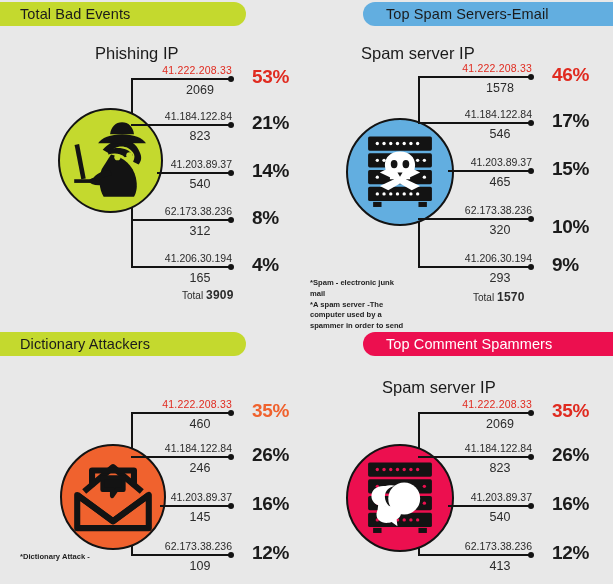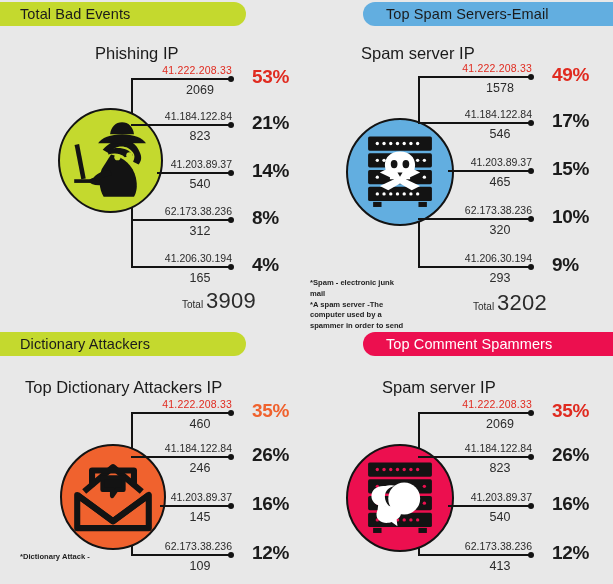--- a/index.html
+++ b/index.html
@@ -90,21 +90,21 @@
     letter-spacing:-.3px;
   }
   .pct.hi{color:#e02b20;}
   .pct.hi-orange{color:#f0622e;}
 
   
   .total{
     position:absolute;
     font-size:10px;color:#2b2b2b;white-space:nowrap;
   }
-  .total b{font-size:22px;font-weight:400;letter-spacing:.3px;}
+  .total b{font-size:12px;font-weight:700;letter-spacing:.3px;}
 
   
   .note{
     position:absolute;
     font-size:7.6px;
     line-height:1.42;
     font-weight:bold;
     color:#1f1f1f;
     width:96px;
     white-space:pre-line;
@@ -208,50 +208,49 @@
       <ellipse cx="43" cy="43" rx="4" ry="5"></ellipse>
       <ellipse cx="57" cy="43" rx="4" ry="5"></ellipse>
       <path d="M47 53 h6 l-3,5z"></path>
     </g>
           </svg></span>
       </div>
       <div class="branch" style="left: 112px; top: 76px; width: 112px;"></div>
       <div class="dot" style="left: 222px; top: 74px;"></div>
       <div class="ip first" style="left: 104px; width: 122px; top: 62px;">41.222.208.33</div>
       <div class="cnt" style="left: 164px; width: 60px; top: 81px;">1578</div>
-      <div class="pct hi" style="left: 246px; top: 64px;">49%</div>
+      <div class="pct hi" style="left: 246px; top: 64px;">46%</div>
       <div class="branch" style="left: 112px; top: 122px; width: 112px;"></div>
       <div class="dot" style="left: 222px; top: 120px;"></div>
       <div class="ip" style="left: 104px; width: 122px; top: 108px;">41.184.122.84</div>
       <div class="cnt" style="left: 164px; width: 60px; top: 127px;">546</div>
       <div class="pct" style="left: 246px; top: 110px;">17%</div>
       <div class="branch" style="left: 142px; top: 170px; width: 82px;"></div>
       <div class="dot" style="left: 222px; top: 168px;"></div>
       <div class="ip" style="left: 104px; width: 122px; top: 156px;">41.203.89.37</div>
       <div class="cnt" style="left: 164px; width: 60px; top: 175px;">465</div>
       <div class="pct" style="left: 246px; top: 158px;">15%</div>
       <div class="branch" style="left: 112px; top: 218px; width: 112px;"></div>
       <div class="dot" style="left: 222px; top: 216px;"></div>
       <div class="ip" style="left: 104px; width: 122px; top: 204px;">62.173.38.236</div>
       <div class="cnt" style="left: 164px; width: 60px; top: 223px;">320</div>
-      <div class="pct" style="left: 246px; top: 206px;">10%</div>
+      <div class="pct" style="left: 246px; top: 216px;">10%</div>
       <div class="branch" style="left: 112px; top: 266px; width: 112px;"></div>
       <div class="dot" style="left: 222px; top: 264px;"></div>
       <div class="ip" style="left: 104px; width: 122px; top: 252px;">41.206.30.194</div>
       <div class="cnt" style="left: 164px; width: 60px; top: 271px;">293</div>
       <div class="pct" style="left: 246px; top: 254px;">9%</div>
-      <div class="total" style="left: 167px; top: 290px;"><span>Total</span> <b>3202</b></div>
+      <div class="total" style="left: 167px; top: 290px;"><span>Total</span> <b>1570</b></div>
       <div class="note" style="left: 4px; top: 236px; margin-top: 42px;">*Spam - electronic junk mail
 *A spam server -The computer used by a spammer in order to send messages</div>
     </div>
     <div class="panel">
       <div class="banner left" style="background: rgb(196, 217, 46);">
         <span>Dictionary Attackers</span>
       </div>
-      <div class="headline" style="left: 25px; top: 48px;">Top Dictionary Attackers IP</div>
       <div class="stem" style="left: 131px; top: 82px; height: 142px;"></div>
       <div class="circle" style="left: 60px; top: 114px; width: 106px; height: 106px; background: rgb(240, 98, 46);">
         <span><svg viewBox="0 0 110 100" width="96" height="88">
     <g fill="none" stroke="#131313" stroke-width="7" stroke-linejoin="round">
       <path d="M22 46 L55 18 L88 46"></path>
       <path d="M31 40 L31 22 L79 22 L79 40"></path>
       <path d="M43 30 h24 v14 h-8 l-5 7 l0 -7 h-11z" fill="#131313" stroke-width="5"></path>
       <path d="M14 50 L55 80 L96 50 L96 88 L14 88 Z" fill="#f0622e"></path>
       <path d="M14 50 L55 80 L96 50"></path>
     </g>

